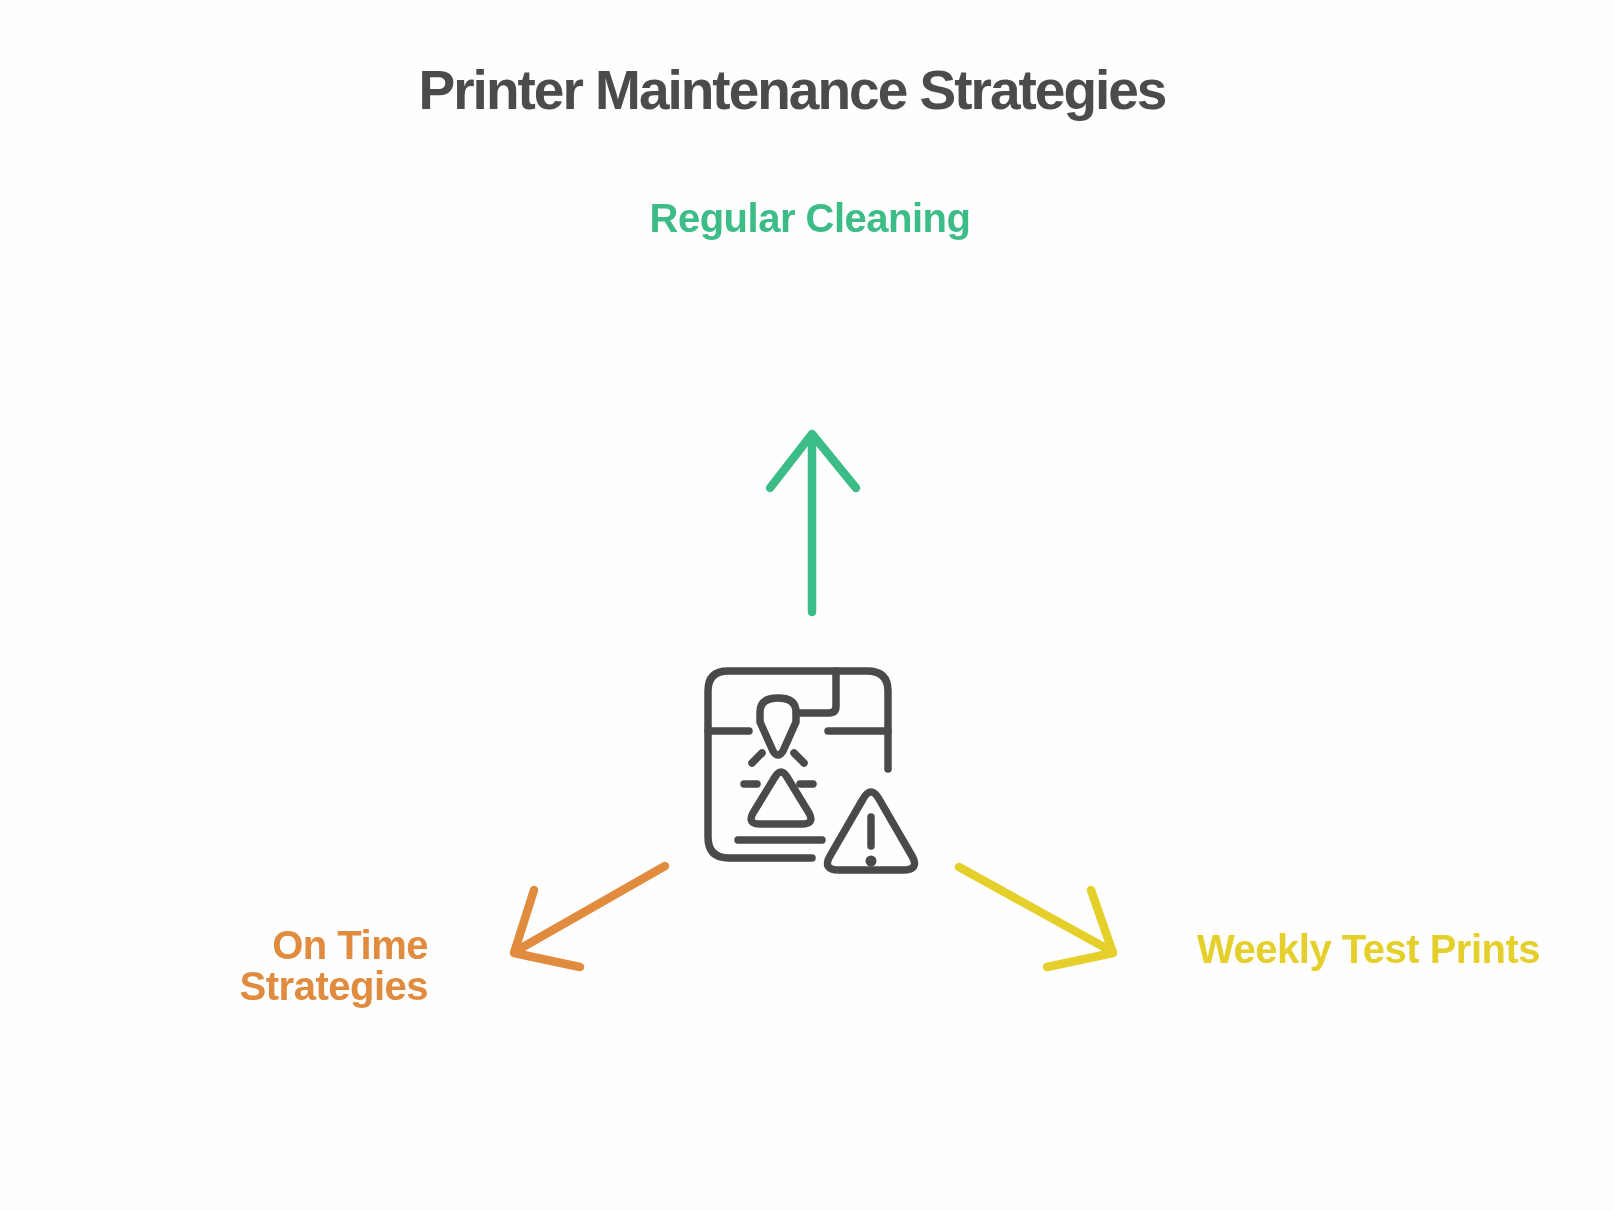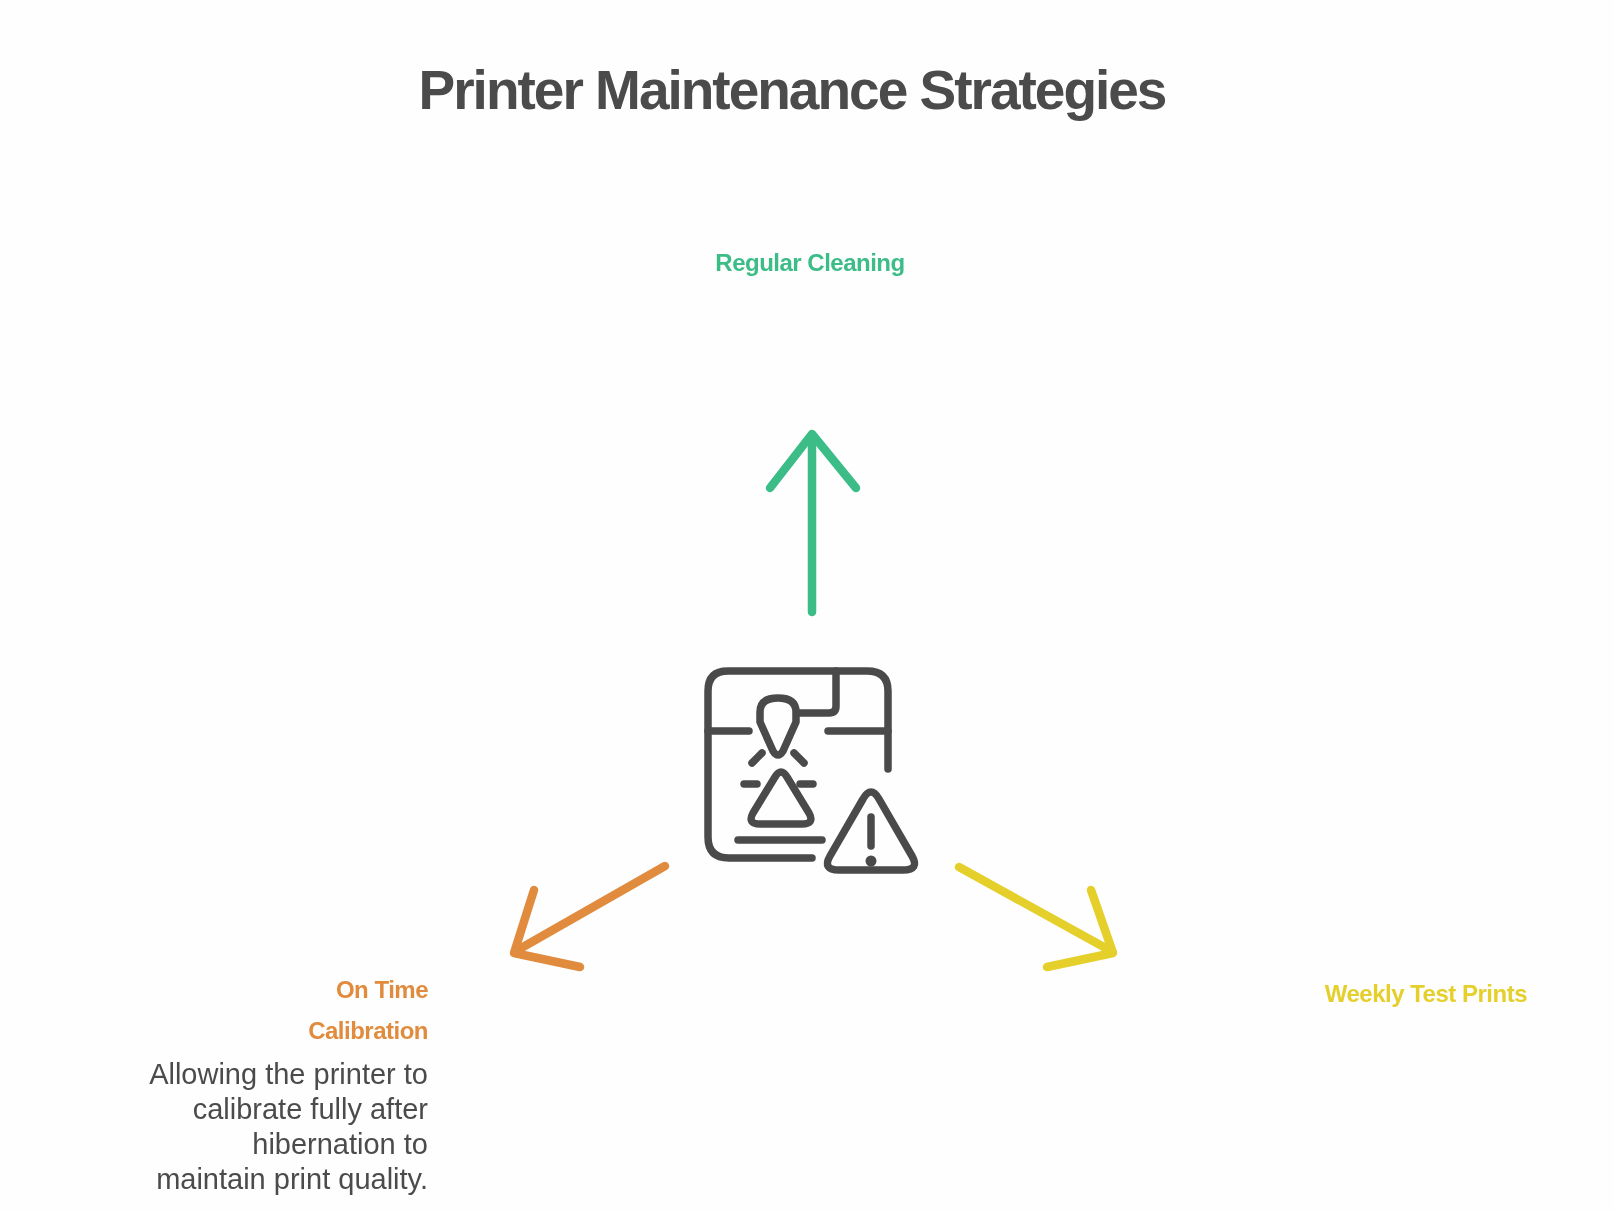--- a/index.html
+++ b/index.html
@@ -10,22 +10,22 @@
     color:var(--text);
     padding-left:37px;
   }
   .title {
     position:absolute; left:-15px; top:58px; width:1614px;
     text-align:center; font-size:55px; font-weight:bold;
     letter-spacing:-2px; color:var(--text);
   }
   .block { position:absolute; }
   .block .heading {
-    font-size:24px; font-weight:bold; line-height:41px;
-    letter-spacing:-0.5px; white-space:pre-line;margin-top:44px;
+    font-size:40px; font-weight:bold; line-height:41px;
+    letter-spacing:-0.5px; white-space:pre-line;
   }
   .block .body {
     font-size:29px; line-height:35px; color:var(--text);
     white-space:pre-line; margin-top:6px;
   }
   .block-top   { left:585px; top:198px;  width:450px; text-align:center; }
   .block-top .heading { color:var(--green); }
   .block-left  { left:68px;  top:925px;  width:360px; text-align:right; }
   .block-left .heading { color:var(--orange); }
   .block-right { left:1197px; top:929px; width:330px; text-align:right; }
@@ -46,25 +46,21 @@
 <div class="canvas">
 
   <div class="title">Printer Maintenance Strategies</div>
 
   <div class="block block-top">
     <div class="heading">Regular Cleaning</div>
   </div>
 
   <div class="block block-left">
     <div class="heading">On Time
-Calibration</div>
-    <div class="body">Allowing the printer to
-calibrate fully after
-hibernation to
-maintain print quality.</div>
+Strategies</div>
   </div>
 
   <div class="block block-right">
     <div class="heading">Weekly Test Prints</div>
   </div>
 
   <svg class="arrow-green" style="left:760px; top:425px;" width="105" height="195" viewBox="760 425 105 195">
     <path d="M812 612 L812 436"></path>
     <path d="M770 488 L812 434 L856 488"></path>
   </svg>

